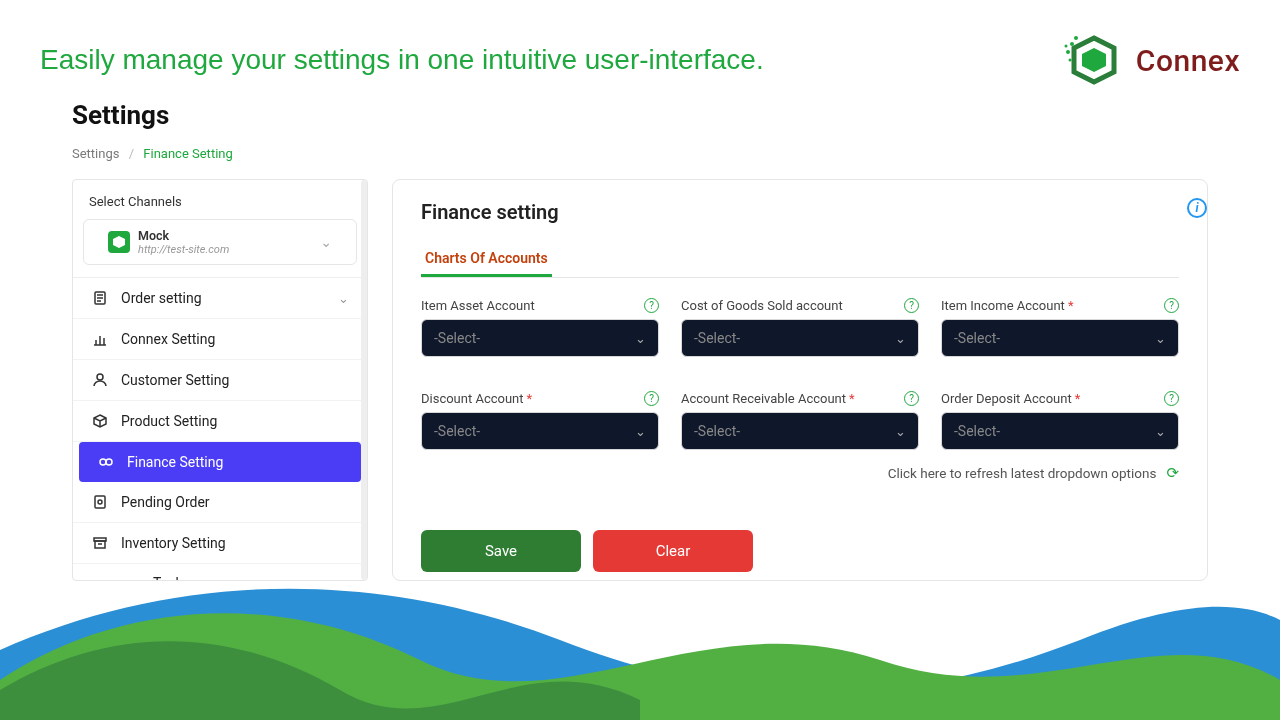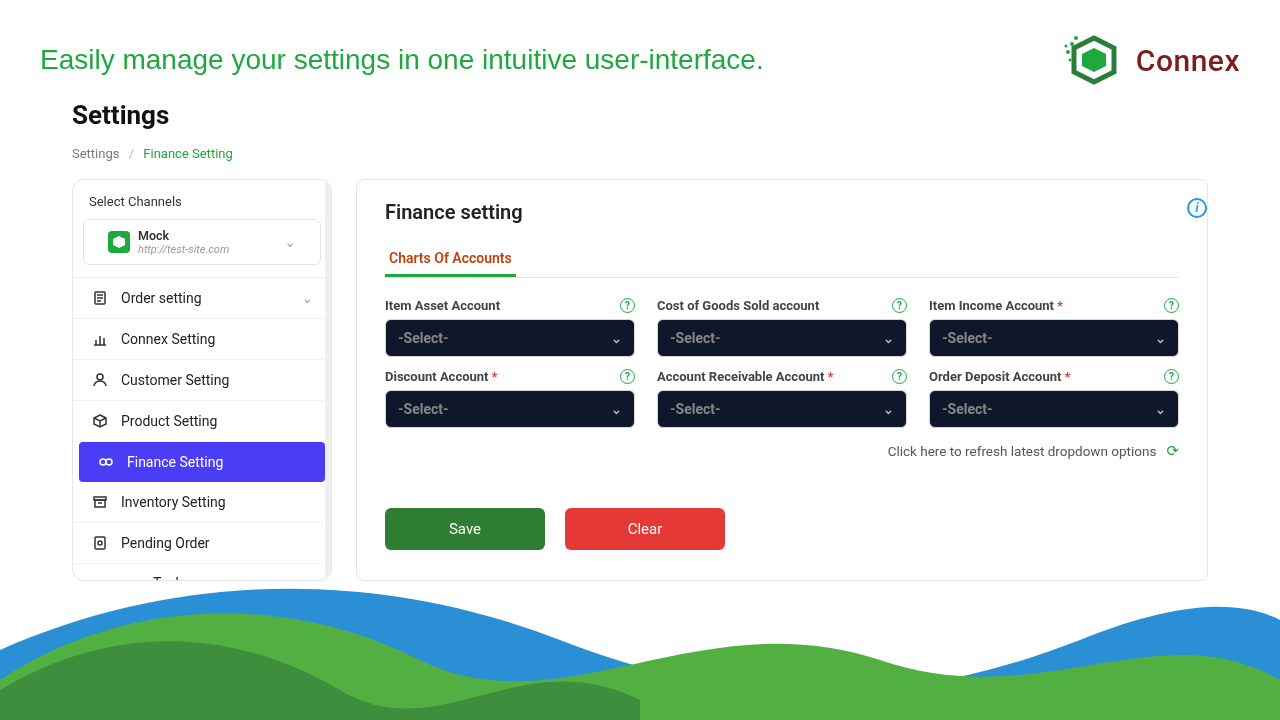--- a/index.html
+++ b/index.html
@@ -8,49 +8,49 @@
   .tagline { color: #1ea83e; font-size: 28px; font-weight: 400; font-family: "Segoe UI", Arial, sans-serif; }
   .brand { display: flex; align-items: center; gap: 12px; }
   .brand-name { font-size: 30px; font-weight: 500; color: #7f1d1d; letter-spacing: 0.5px; }
   .brand-logo { width: 60px; height: 60px; position: relative; }
   .page { padding: 0 72px; }
   .page-title { font-size: 26px; font-weight: 700; color: #111; }
   .breadcrumb { font-size: 13px; color: #7a7a7a; margin-top: 16px; }
   .breadcrumb .current { color: #1ea83e; }
   .breadcrumb .sep { margin: 0 6px; color: #bbb; }
   .layout { display: flex; gap: 24px; margin-top: 18px; align-items: stretch; }
-  .sidebar { width: 260px; border: 1px solid #e5e5e5; border-radius: 12px; background: #fff; padding: 14px 0 0 0; position: relative; height: 402px; overflow: hidden; }
+  .sidebar { width: 296px; border: 1px solid #e5e5e5; border-radius: 4px; background: #fff; padding: 14px 0 0 0; position: relative; height: 402px; overflow: hidden; }
   .sidebar::after { content:""; position:absolute; right:0; top:0; bottom:0; width:6px; background:#eee; border-radius:3px; }
   .sidebar-label { font-size: 13px; color: #333; padding: 0 16px 10px 16px; }
   .channel-select { margin: 0 10px 12px 10px; border: 1px solid #e5e5e5; border-radius: 6px; padding: 8px 24px; display:flex; align-items:center; gap:8px; cursor:pointer; }
   .channel-icon { width:22px; height:22px; background:#1ea83e; border-radius:4px; display:flex; align-items:center; justify-content:center; color:#fff; font-size:12px; }
   .channel-text { flex:1; }
   .channel-name { font-size: 12.5px; font-weight:600; color:#333; }
   .channel-url { font-size: 11px; color:#999;font-style:italic; }
   .chevron { color:#aaa; font-size:14px; }
   .nav { border-top:1px solid #eee; }
   .nav-item { display:flex; align-items:center; gap:12px; padding: 11px 18px; font-size:14px; color:#222; border-bottom:1px solid #f2f2f2; cursor:pointer; position:relative; }
   .nav-item .icon { width:18px; height:18px; display:flex; align-items:center; justify-content:center; color:#333; }
   .nav-item.active { background:#4a3df5; color:#fff; border-radius:4px; margin:0 6px; border-bottom:none; }
   .nav-item.active .icon { color:#fff; }
   .nav-item .expand { margin-left:auto; color:#999; font-size:13px; }
   .main { flex:1; border:1px solid #e5e5e5; border-radius:8px; background:#fff; padding: 20px 28px; position:relative; height: 402px; }
   .main-title { font-size:20px; font-weight:600; color:#222; }
   .info-icon { position:absolute; top:18px; right:0; width:20px; height:20px; border:2px solid #2196f3; border-radius:50%; color:#2196f3; display:flex; align-items:center; justify-content:center; font-size:12px; font-weight:700; font-style:italic; }
   .tabs { margin-top: 18px; border-bottom:1px solid #e5e5e5; }
   .tab { display:inline-block; padding: 8px 4px; font-size:14px; font-weight:600; color:#c2410c; border-bottom:3px solid #1ea83e; cursor:pointer; }
-  .form-grid { display:grid; grid-template-columns: 1fr 1fr 1fr; gap: 12px 22px; margin-top: 20px; font-weight: bold; }
+  .form-grid { display:grid; grid-template-columns: 1fr 1fr 1fr; gap: 34px 22px; margin-top: 20px; }
   .field-label { font-size:13px; color:#444; display:flex; align-items:center; margin-bottom:6px; }
   .field-label .req { color:#e53935; margin-left:3px; }
   .help { margin-left:auto; width:15px; height:15px; border:1.5px solid #1ea83e; border-radius:50%; color:#1ea83e; display:flex; align-items:center; justify-content:center; font-size:10px; cursor:pointer; }
   .select { border:1px solid #d8d8d8; border-radius:6px; padding: 10px 12px; font-size:14px; color:#888; display:flex; align-items:flex-end; justify-content:space-between; background:#0f172a; cursor:pointer; }
   .select .chev { color:#aaa; font-size:13px; }
   .refresh-row { text-align:right; margin-top:14px; font-size:13.5px; color:#555; display:flex; justify-content:flex-end; align-items:center; gap:10px; }
   .refresh-icon { color:#1ea83e; font-size:15px; cursor:pointer; }
-  .buttons { margin-top: 48px; display:flex; gap:20px; }
+  .buttons { margin-top: 48px; display:flex; gap:12px; }
   .btn { padding: 12px 0; width: 160px; border:none; border-radius:6px; font-size:15px; color:#fff; cursor:pointer; text-align:center; }
   .btn-save { background:#2e7d32; }
   .btn-clear { background:#e53935; }
   .wave { position:absolute; left:0; right:0; bottom:0; pointer-events:none; }
   svg { display:block; }
 </style>
 </head>
 <body>
 
 <div class="marketing-header">
@@ -138,35 +138,35 @@
               <svg width="16" height="16" viewBox="0 0 16 16" fill="none" stroke="currentColor" stroke-width="1.5">
                 <circle cx="5" cy="8" r="3"></circle>
                 <circle cx="11" cy="8" r="3"></circle>
               </svg>
             </span>
           <span>Finance Setting</span>
         </div>
         <div class="nav-item">
           <span class="icon">
               <svg width="16" height="16" viewBox="0 0 16 16" fill="none" stroke="currentColor" stroke-width="1.5">
+                <rect x="3" y="2" width="10" height="12" rx="1"></rect>
+                <circle cx="8" cy="8" r="2"></circle>
+              </svg>
+            </span>
+          <span>Pending Order</span>
+        </div>
+        <div class="nav-item">
+          <span class="icon">
+              <svg width="16" height="16" viewBox="0 0 16 16" fill="none" stroke="currentColor" stroke-width="1.5">
                 <rect x="2" y="3" width="12" height="3"></rect>
                 <rect x="3" y="6" width="10" height="7"></rect>
                 <path d="M6 9h4"></path>
               </svg>
             </span>
           <span>Inventory Setting</span>
-        </div>
-        <div class="nav-item">
-          <span class="icon">
-              <svg width="16" height="16" viewBox="0 0 16 16" fill="none" stroke="currentColor" stroke-width="1.5">
-                <rect x="3" y="2" width="10" height="12" rx="1"></rect>
-                <circle cx="8" cy="8" r="2"></circle>
-              </svg>
-            </span>
-          <span>Pending Order</span>
         </div>
         <div class="nav-item" style="padding-left:80px;">
           <span>Tasks</span>
         </div>
       </div>
     </div>
 
     <div class="main">
       <div class="main-title">Finance setting</div>
       <div class="info-icon">i</div>

